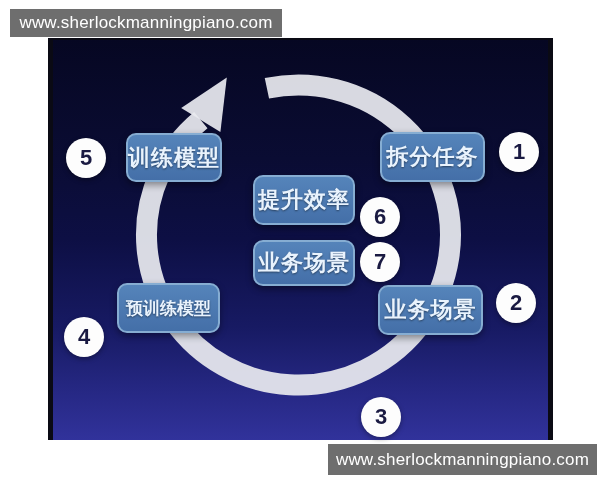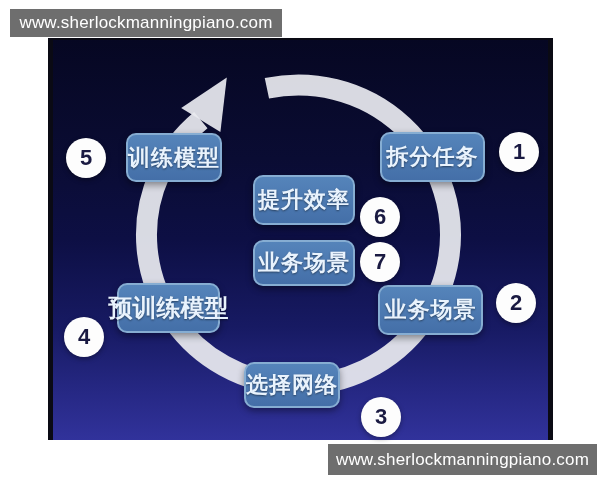--- a/index.html
+++ b/index.html
@@ -47,21 +47,21 @@
     box-sizing: border-box;
     display: flex; align-items: center; justify-content: center;
     color: #e9f3fd;
     font-size: 22px;
     font-weight: bold;
     text-shadow: 0 1px 2px rgba(0,0,0,0.45);
     box-shadow: 0 3px 7px rgba(0,0,0,0.40);
     letter-spacing: 1px;
     white-space: nowrap;
   }
-  .node.small { font-size: 24px; letter-spacing: 0; }
+  .node.small { font-size: 17px; letter-spacing: 0; }
 
   #n-business { left: 200px; top: 20px;  width: 104px; height: 54px; }
   #n-train    { left: 78px;  top: 95px;  width: 96px;  height: 49px; }
   #n-split    { left: 332px; top: 94px;  width: 105px; height: 50px; }
   #n-improve  { left: 205px; top: 137px; width: 102px; height: 50px; }
   #n-optimize { left: 205px; top: 202px; width: 102px; height: 46px; }
   #n-pretrain { left: 69px;  top: 245px; width: 103px; height: 50px; }
   #n-tech     { left: 330px; top: 247px; width: 105px; height: 50px; }
   #n-network  { left: 196px; top: 324px; width: 96px;  height: 46px; }
 
@@ -112,23 +112,20 @@
     </div>
     <div class="node" id="n-optimize">
       <span>业务场景</span>
     </div>
     <div class="node small" id="n-pretrain">
       <span>预训练模型</span>
     </div>
     <div class="node" id="n-tech">
       <span>业务场景</span>
     </div>
-    <div class="node" id="n-network">
-      <span>选择网络</span>
-    </div>
 
     <div class="badge" id="b1">
       <span>1</span>
     </div>
     <div class="badge" id="b2">
       <span>2</span>
     </div>
     <div class="badge" id="b3">
       <span>3</span>
     </div>

